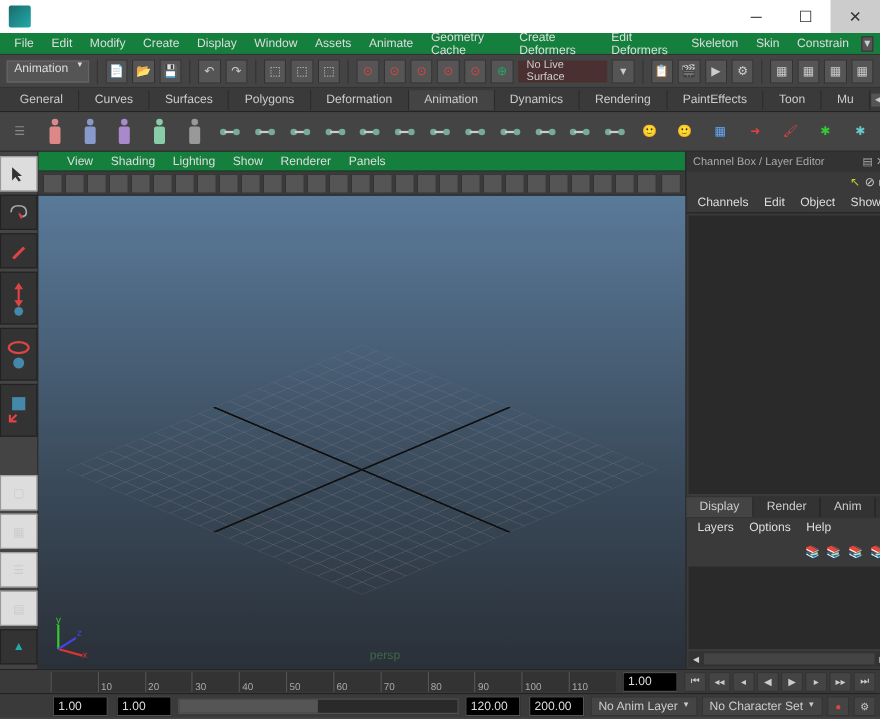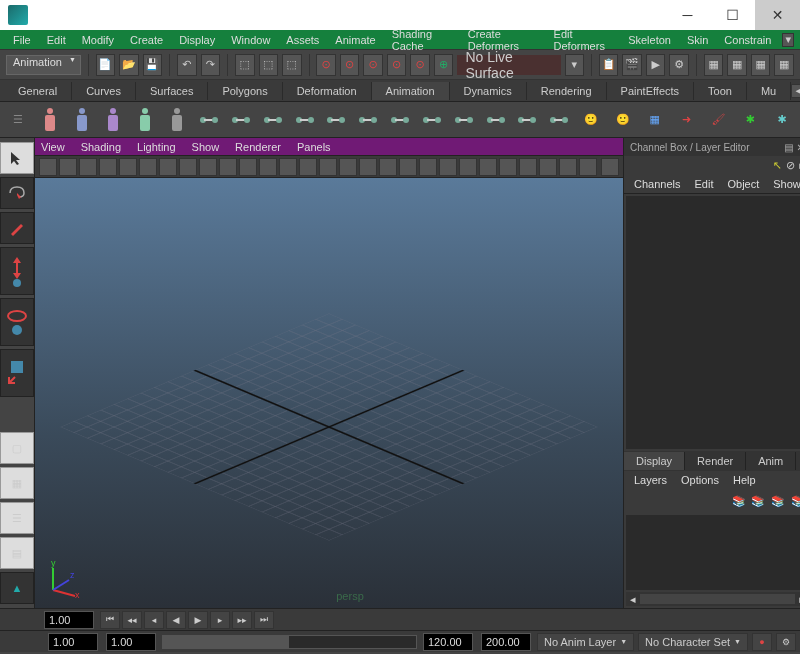--- a/index.html
+++ b/index.html
@@ -12,41 +12,41 @@
 .winbtn { width: 45px; height: 30px; display: flex; align-items: center; justify-content: center; color: #333; font-size: 14px; }
 .winbtn.close { background: #ccc; }
 .menubar { height: 20px; background: #15803d; display: flex; align-items: center; padding: 0 6px; gap: 2px; border-bottom: 1px solid #333; }
 .menuitem { padding: 2px 7px; color: #ddd; font-size: 11px; cursor: pointer; }
 .menubar .spacer { flex: 1; }
 .toolbar1 { height: 30px; background: #444; display: flex; align-items: center; padding: 0 6px; gap: 4px; border-bottom: 1px solid #333; }
 .dropdown { height: 20px; background: #555; border: 1px solid #666; color: #ddd; padding: 0 18px 0 6px; font-size: 11px; position: relative; }
 .dropdown::after { content: "▼"; position: absolute; right: 4px; font-size: 7px; }
 .sep { width: 1px; height: 22px; background: #333; margin: 0 3px; }
 .tbtn { width: 22px; height: 22px; background: #555; border: 1px solid #333; display: flex; align-items: center; justify-content: center; font-size: 11px; cursor: pointer; }
-.livesurf { background: #4a3030; color: #ccc; padding: 2px 8px; height: 20px; display: flex; align-items: center; font-size: 14px; }
+.livesurf { background: #4a3030; color: #ccc; padding: 2px 8px; height: 20px; display: flex; align-items: center; font-size: 10px; }
 .shelftabs { height: 22px; background: #3a3a3a; display: flex; align-items: center; padding: 0 4px; gap: 0; border-bottom: 1px solid #222; }
 .shelftab { padding: 3px 14px; background: #3a3a3a; color: #ccc; font-size: 11px; cursor: pointer; border-right: 1px solid #2a2a2a; }
 .shelftab.active { background: #444; }
 .shelftabs .end { margin-left: auto; display: flex; gap: 2px; }
 .shelfbar { height: 36px; background: #444; display: flex; align-items: center; padding: 0 6px; gap: 8px; border-bottom: 1px solid #222; }
 .shelfbtn { width: 28px; height: 28px; display: flex; align-items: center; justify-content: center; cursor: pointer; border-radius: 2px; }
 .humanfig { width: 14px; height: 24px; position: relative; }
 .humanfig::before { content: ""; position: absolute; top: 0; left: 4px; width: 6px; height: 6px; border-radius: 50%; background: var(--c, #888); }
 .humanfig::after { content: ""; position: absolute; top: 7px; left: 2px; width: 10px; height: 16px; background: var(--c, #888); border-radius: 2px; }
 .jointicon { width: 22px; height: 22px; position: relative; }
 .jointicon::before { content: ""; position: absolute; top: 8px; left: 2px; width: 6px; height: 6px; border-radius: 50%; background: #7a9; }
 .jointicon::after { content: ""; position: absolute; top: 8px; right: 2px; width: 6px; height: 6px; border-radius: 50%; background: #7a9; }
 .jointline { position: absolute; top: 10px; left: 6px; width: 10px; height: 2px; background: #ccc; }
 .main { display: flex; height: 470px; }
 .toolbox { width: 42px; background: #444; border-right: 1px solid #222; display: flex; flex-direction: column; align-items: center; padding: 4px 0; gap: 3px; }
 .toolbtn { width: 34px; height: 32px; background: #ddd; border: 1px solid #999; display: flex; align-items: center; justify-content: center; cursor: pointer; position: relative; }
 .toolbtn.dark { background: #333; border-color: #222; }
 .toolbtn.tall { height: 48px; }
 .viewport-area { flex: 1; display: flex; flex-direction: column; background: #333; }
-.panelmenu { height: 18px; background: #701a75; display: flex; align-items: center; padding: 0 0; gap: 4px; border-bottom: 1px solid #222; }
+.panelmenu { height: 18px; background: #15803d; display: flex; align-items: center; padding: 0 20px; gap: 4px; border-bottom: 1px solid #222; }
 .pmitem { padding: 1px 6px; color: #ddd; font-size: 11px; cursor: pointer; }
 .paneltb { height: 22px; background: #3a3a3a; display: flex; align-items: center; padding: 0 4px; gap: 2px; border-bottom: 1px solid #222; }
 .ptbtn { width: 18px; height: 18px; background: #555; border: 1px solid #333; cursor: pointer; }
 .viewport { flex: 1; background: linear-gradient(180deg, #5a7a9a 0%, #3a4a5a 60%, #2a3038 100%); position: relative; overflow: hidden; }
 .gridwrap { position: absolute; left: 50%; top: 58%; transform: translate(-50%, -50%) rotateX(65deg) rotateZ(45deg); width: 380px; height: 380px; }
 .gridwrap svg { width: 100%; height: 100%; }
 .axisgizmo { position: absolute; left: 10px; bottom: 10px; width: 40px; height: 40px; }
 .persplabel { position: absolute; left: 50%; bottom: 6px; transform: translateX(-50%); color: #3a6a4a; font-size: 11px; margin-left: 21px; }
 .rightpanel { width: 200px; background: #3a3a3a; border-left: 1px solid #222; display: flex; flex-direction: column; }
 .panelhdr { height: 18px; background: #333; display: flex; align-items: center; justify-content: space-between; padding: 0 6px; font-size: 10px; color: #aaa; }
@@ -88,21 +88,21 @@
 
 <div class="menubar">
   <div class="menuitem">File</div>
   <div class="menuitem">Edit</div>
   <div class="menuitem">Modify</div>
   <div class="menuitem">Create</div>
   <div class="menuitem">Display</div>
   <div class="menuitem">Window</div>
   <div class="menuitem">Assets</div>
   <div class="menuitem">Animate</div>
-  <div class="menuitem">Shading Cache</div>
+  <div class="menuitem">Geometry Cache</div>
   <div class="menuitem">Create Deformers</div>
   <div class="menuitem">Edit Deformers</div>
   <div class="menuitem">Skeleton</div>
   <div class="menuitem">Skin</div>
   <div class="menuitem">Constrain</div>
   <div class="spacer"></div>
   <div class="tbtn" style="width:14px;height:14px;">▾</div>
 </div>
 
 <div class="toolbar1">
@@ -430,20 +430,34 @@
       <span style="padding:0 4px;">◂</span>
         <div style="flex:1;background:#444;height:10px;"></div>
         <span style="padding:0 4px;">▸</span>
     </div>
   </div>
 
 </div>
 
 <div class="timeline">
   <div style="width:42px;"></div>
+  <div class="tlruler">
+    <div class="tltick"></div>
+    <div class="tltick">10</div>
+    <div class="tltick">20</div>
+    <div class="tltick">30</div>
+    <div class="tltick">40</div>
+    <div class="tltick">50</div>
+    <div class="tltick">60</div>
+    <div class="tltick">70</div>
+    <div class="tltick">80</div>
+    <div class="tltick">90</div>
+    <div class="tltick">100</div>
+    <div class="tltick">110</div>
+  </div>
   <div class="tlfield">1.00</div>
   <div class="playctrl">
     <div class="playbtn">⏮</div>
     <div class="playbtn">◂◂</div>
     <div class="playbtn">◂</div>
     <div class="playbtn">◀</div>
     <div class="playbtn">▶</div>
     <div class="playbtn">▸</div>
     <div class="playbtn">▸▸</div>
     <div class="playbtn">⏭</div>

